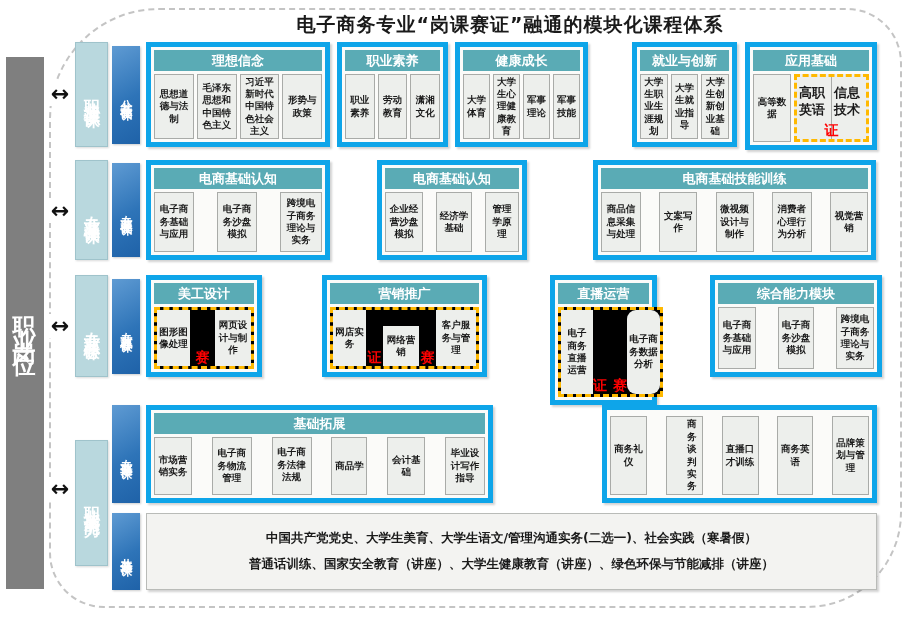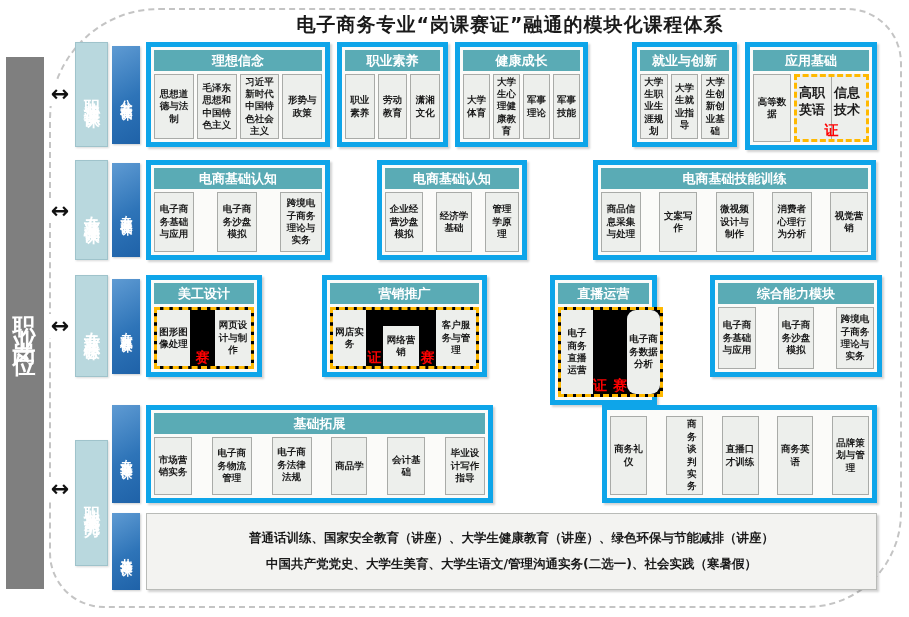--- a/index.html
+++ b/index.html
@@ -247,17 +247,17 @@
     <div class="m-body spread">
       <div class="card" style="width:37px;">商务礼仪</div>
       <div class="card" style="width:37px;padding-left:17px;">商务谈判实务</div>
       <div class="card" style="width:37px;">直播口才训练</div>
       <div class="card" style="width:36px;">商务英语</div>
       <div class="card" style="width:37px;">品牌策划与管理</div>
     </div>
   </div>
 
   <div class="electives" style="left:146px;top:513px;width:731px;height:77px;">
+    <div>中国共产党党史、大学生美育、大学生语文/管理沟通实务(二选一)、社会实践（寒暑假）</div>
     <div>普通话训练、国家安全教育（讲座）、大学生健康教育（讲座）、绿色环保与节能减排（讲座）</div>
-    <div>中国共产党党史、大学生美育、大学生语文/管理沟通实务(二选一)、社会实践（寒暑假）</div>
   </div>
 
 </div>
 
 </body></html>

